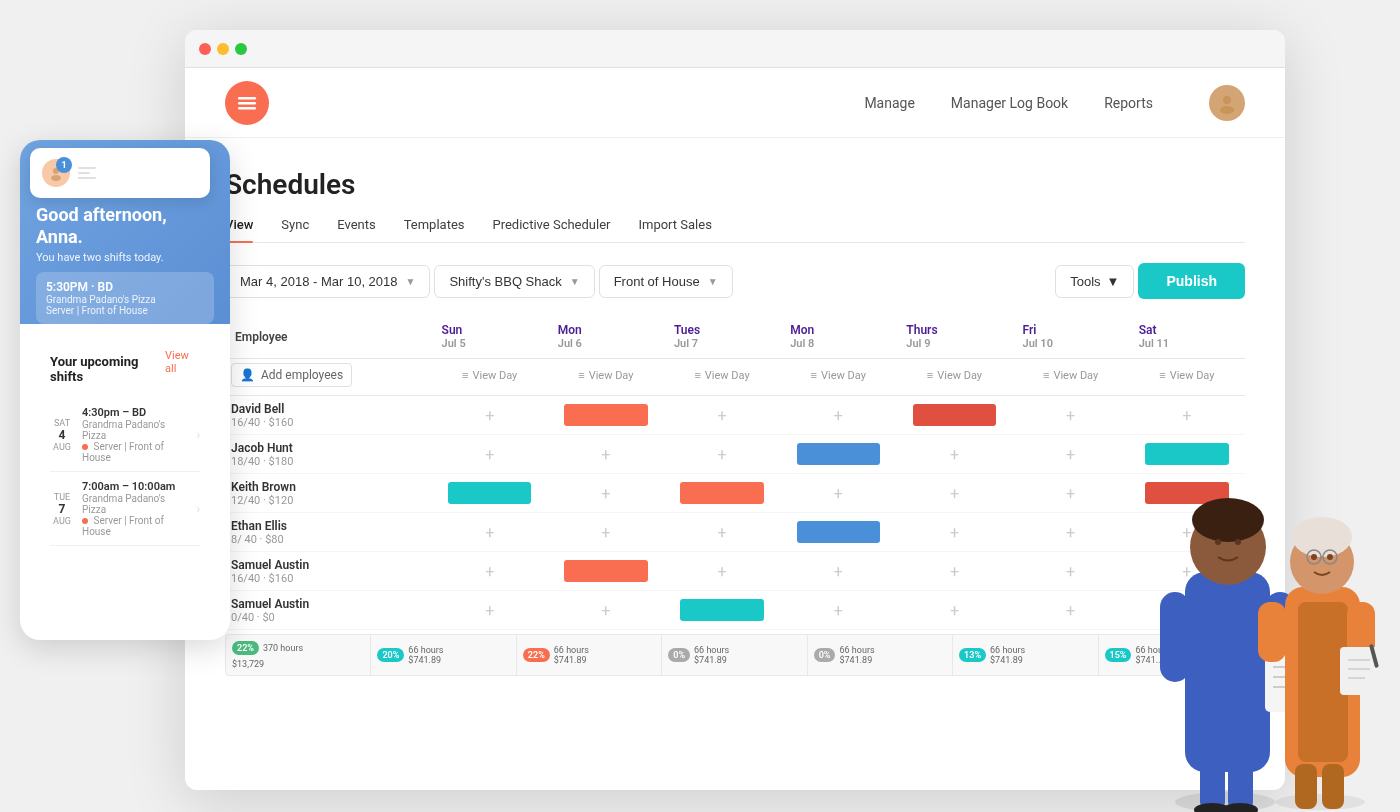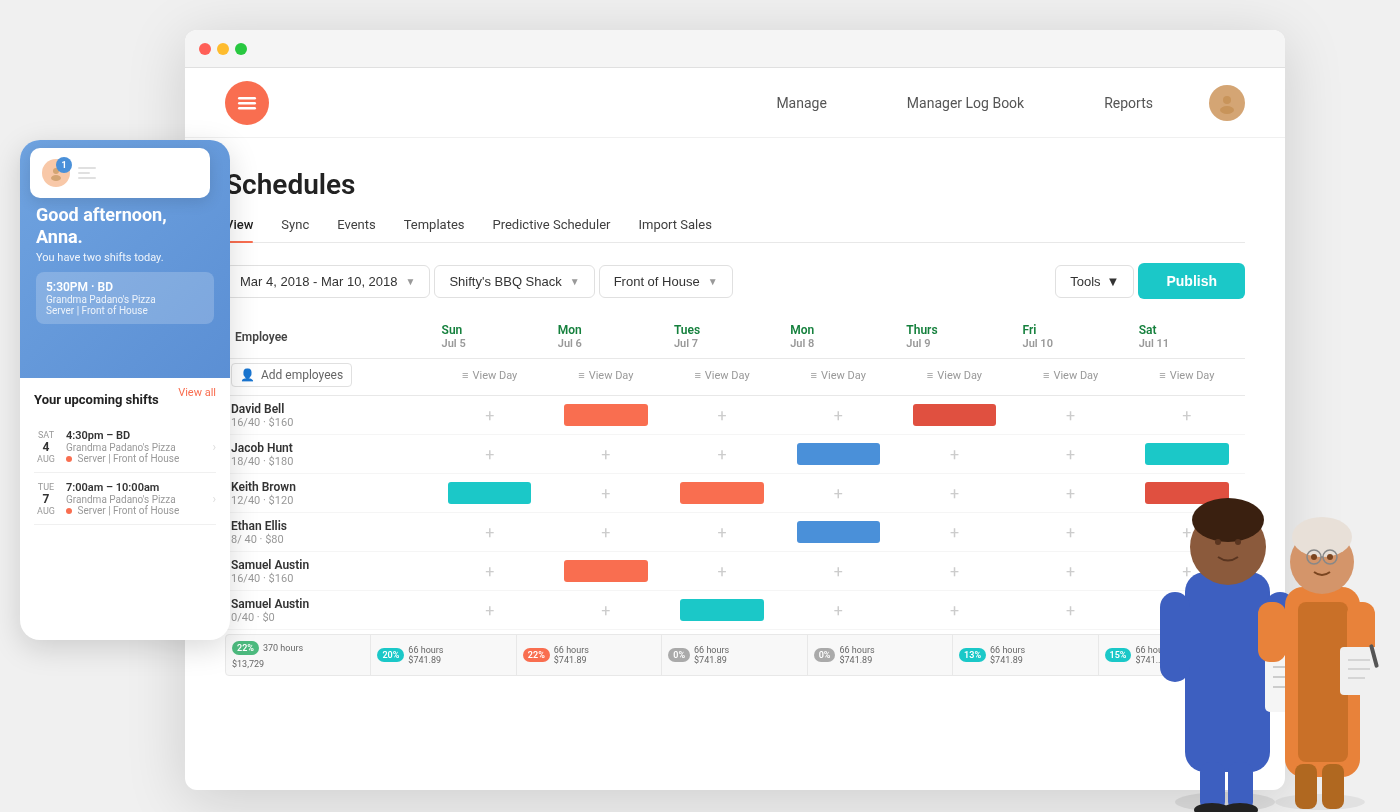--- a/index.html
+++ b/index.html
@@ -73,21 +73,20 @@
       display: flex;
       align-items: center;
       gap: 36px;
     }
 
     .nav-link {
       font-size: 14px;
       color: #555;
       cursor: pointer;
       text-decoration: none;
-      margin-left: 44px;
     }
 
     .avatar-circle {
       width: 36px;
       height: 36px;
       border-radius: 50%;
       background: #d4a574;
       margin-left: 20px;
       overflow: hidden;
       display: flex;
@@ -211,21 +210,21 @@
       border-bottom: 1px solid #f5f5f5;
       vertical-align: middle;
     }
 
     .day-header-cell {
       text-align: center;
     }
 
     .day-name {
       font-weight: 600;
-      color: #15803d;
+      color: #4c1d95;
       font-size: 12px;
     }
 
     .day-date {
       color: #999;
       font-size: 11px;
     }
 
     .employee-col {
       width: 160px;
@@ -300,21 +299,21 @@
       height: 500px;
       background: white;
       border-radius: 20px;
       box-shadow: 0 8px 30px rgba(0,0,0,0.15);
       overflow: hidden;
       z-index: 10;
     }
 
     .phone-header {
       background: linear-gradient(135deg, #6fa3e0 0%, #5b8fd4 100%);
-      height: 238px;
+      height: 184px;
       padding: 16px;
       position: relative;
     }
 
     .phone-status-bar {
       display: flex;
       justify-content: space-between;
       align-items: center;
       margin-bottom: 10px;
     }
@@ -350,21 +349,21 @@
       color: white;
       font-weight: 600;
     }
 
     .shift-card-detail {
       font-size: 10px;
       color: rgba(255,255,255,0.85);
     }
 
     .phone-body {
-      padding: 14px;
+      padding: 30px;
     }
 
     .upcoming-title {
       font-size: 13px;
       font-weight: 700;
       color: #222;
       margin-bottom: 4px;
     }
 
     .view-all-link {

